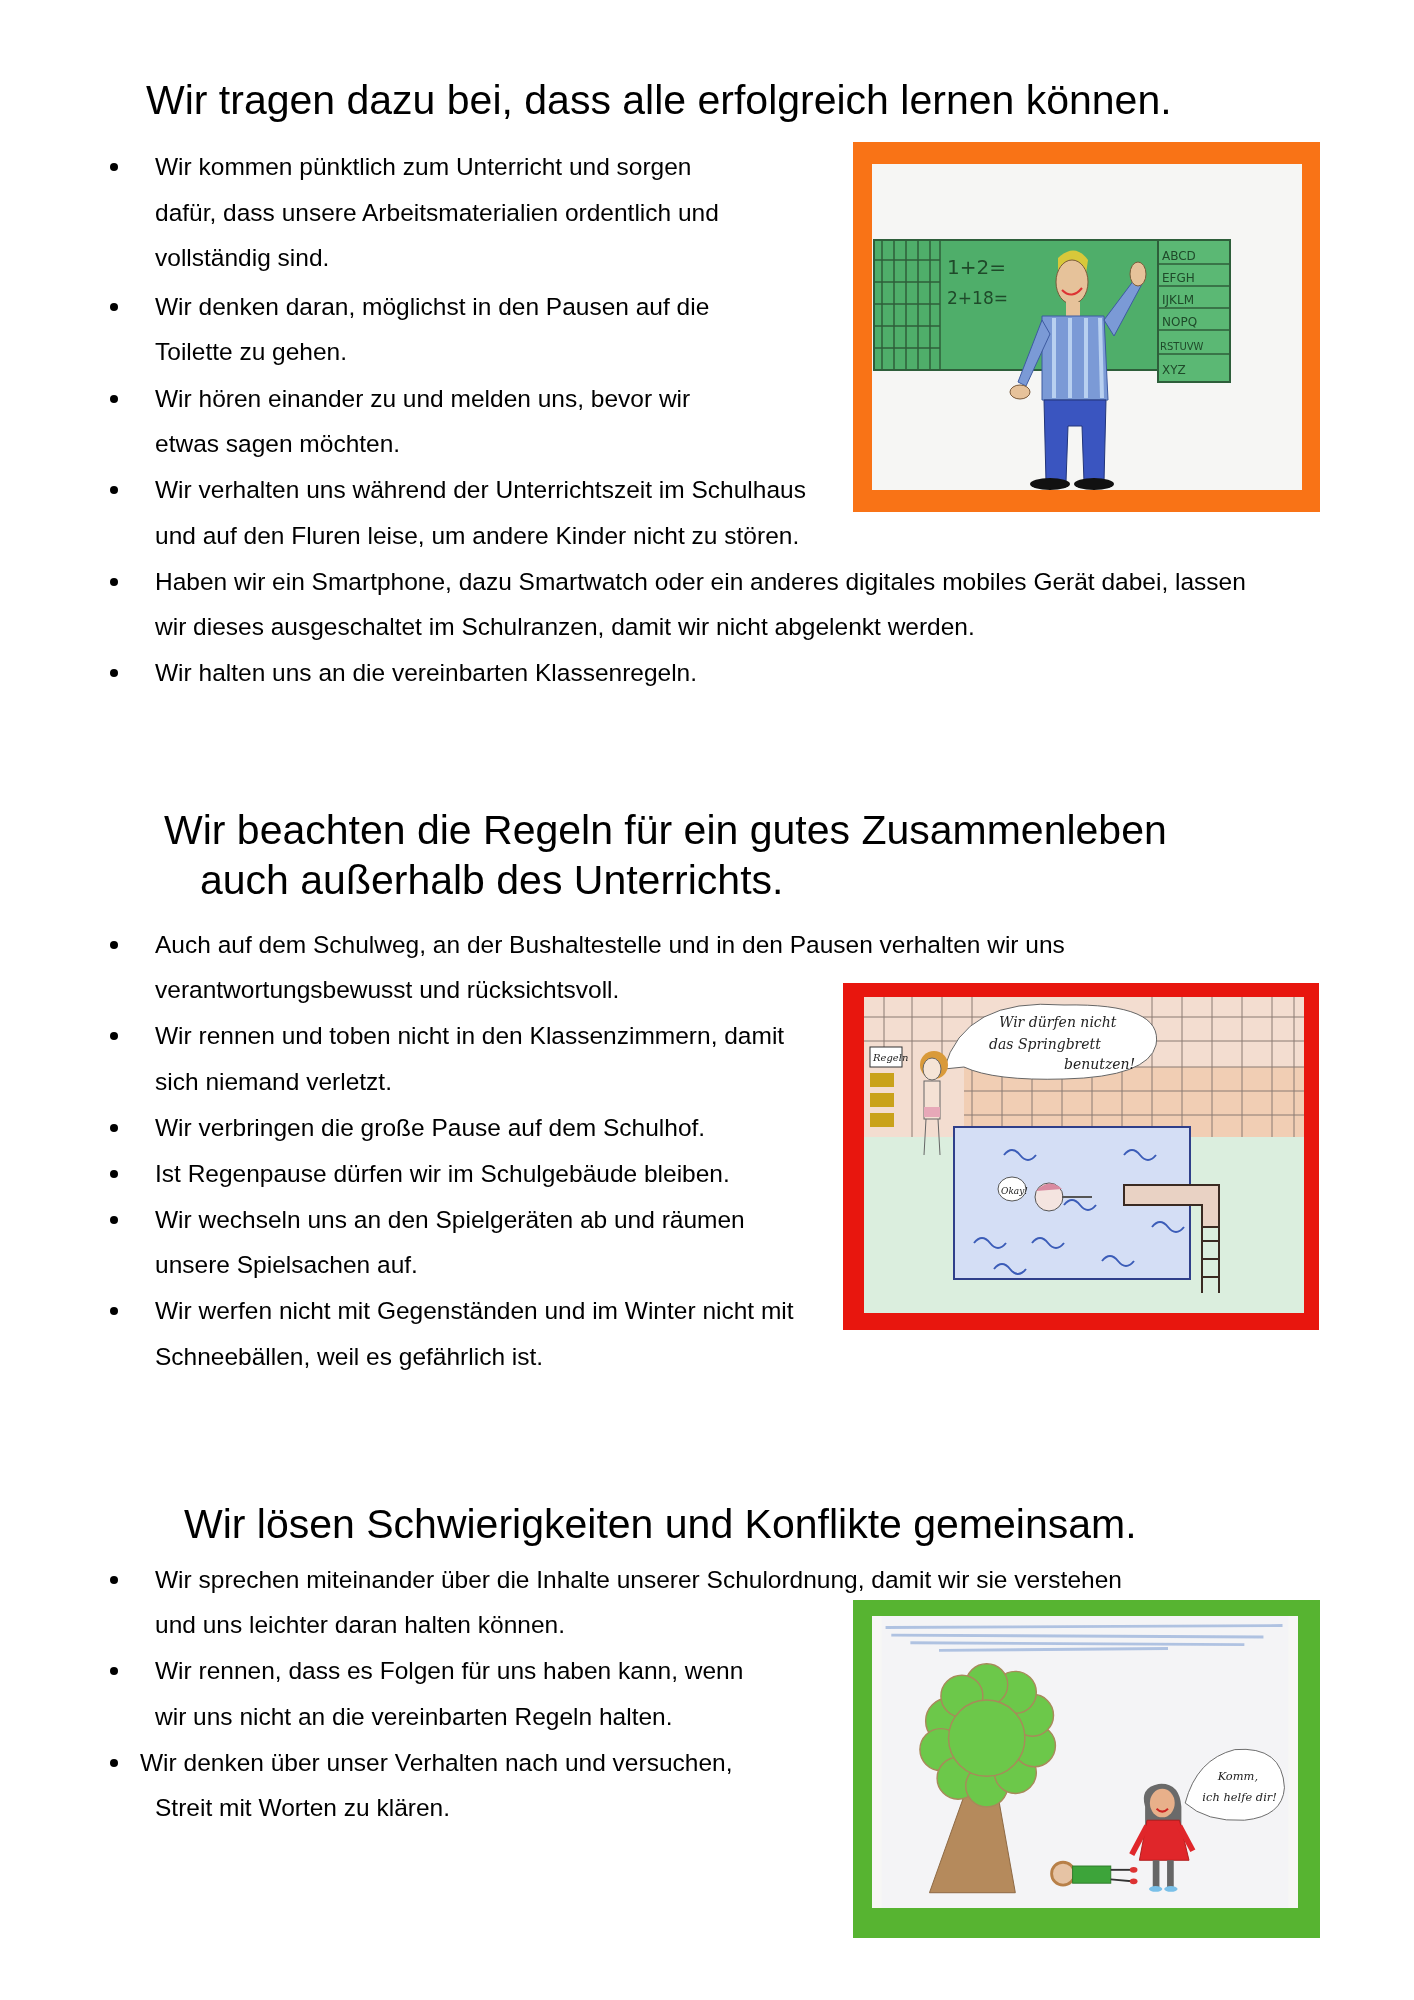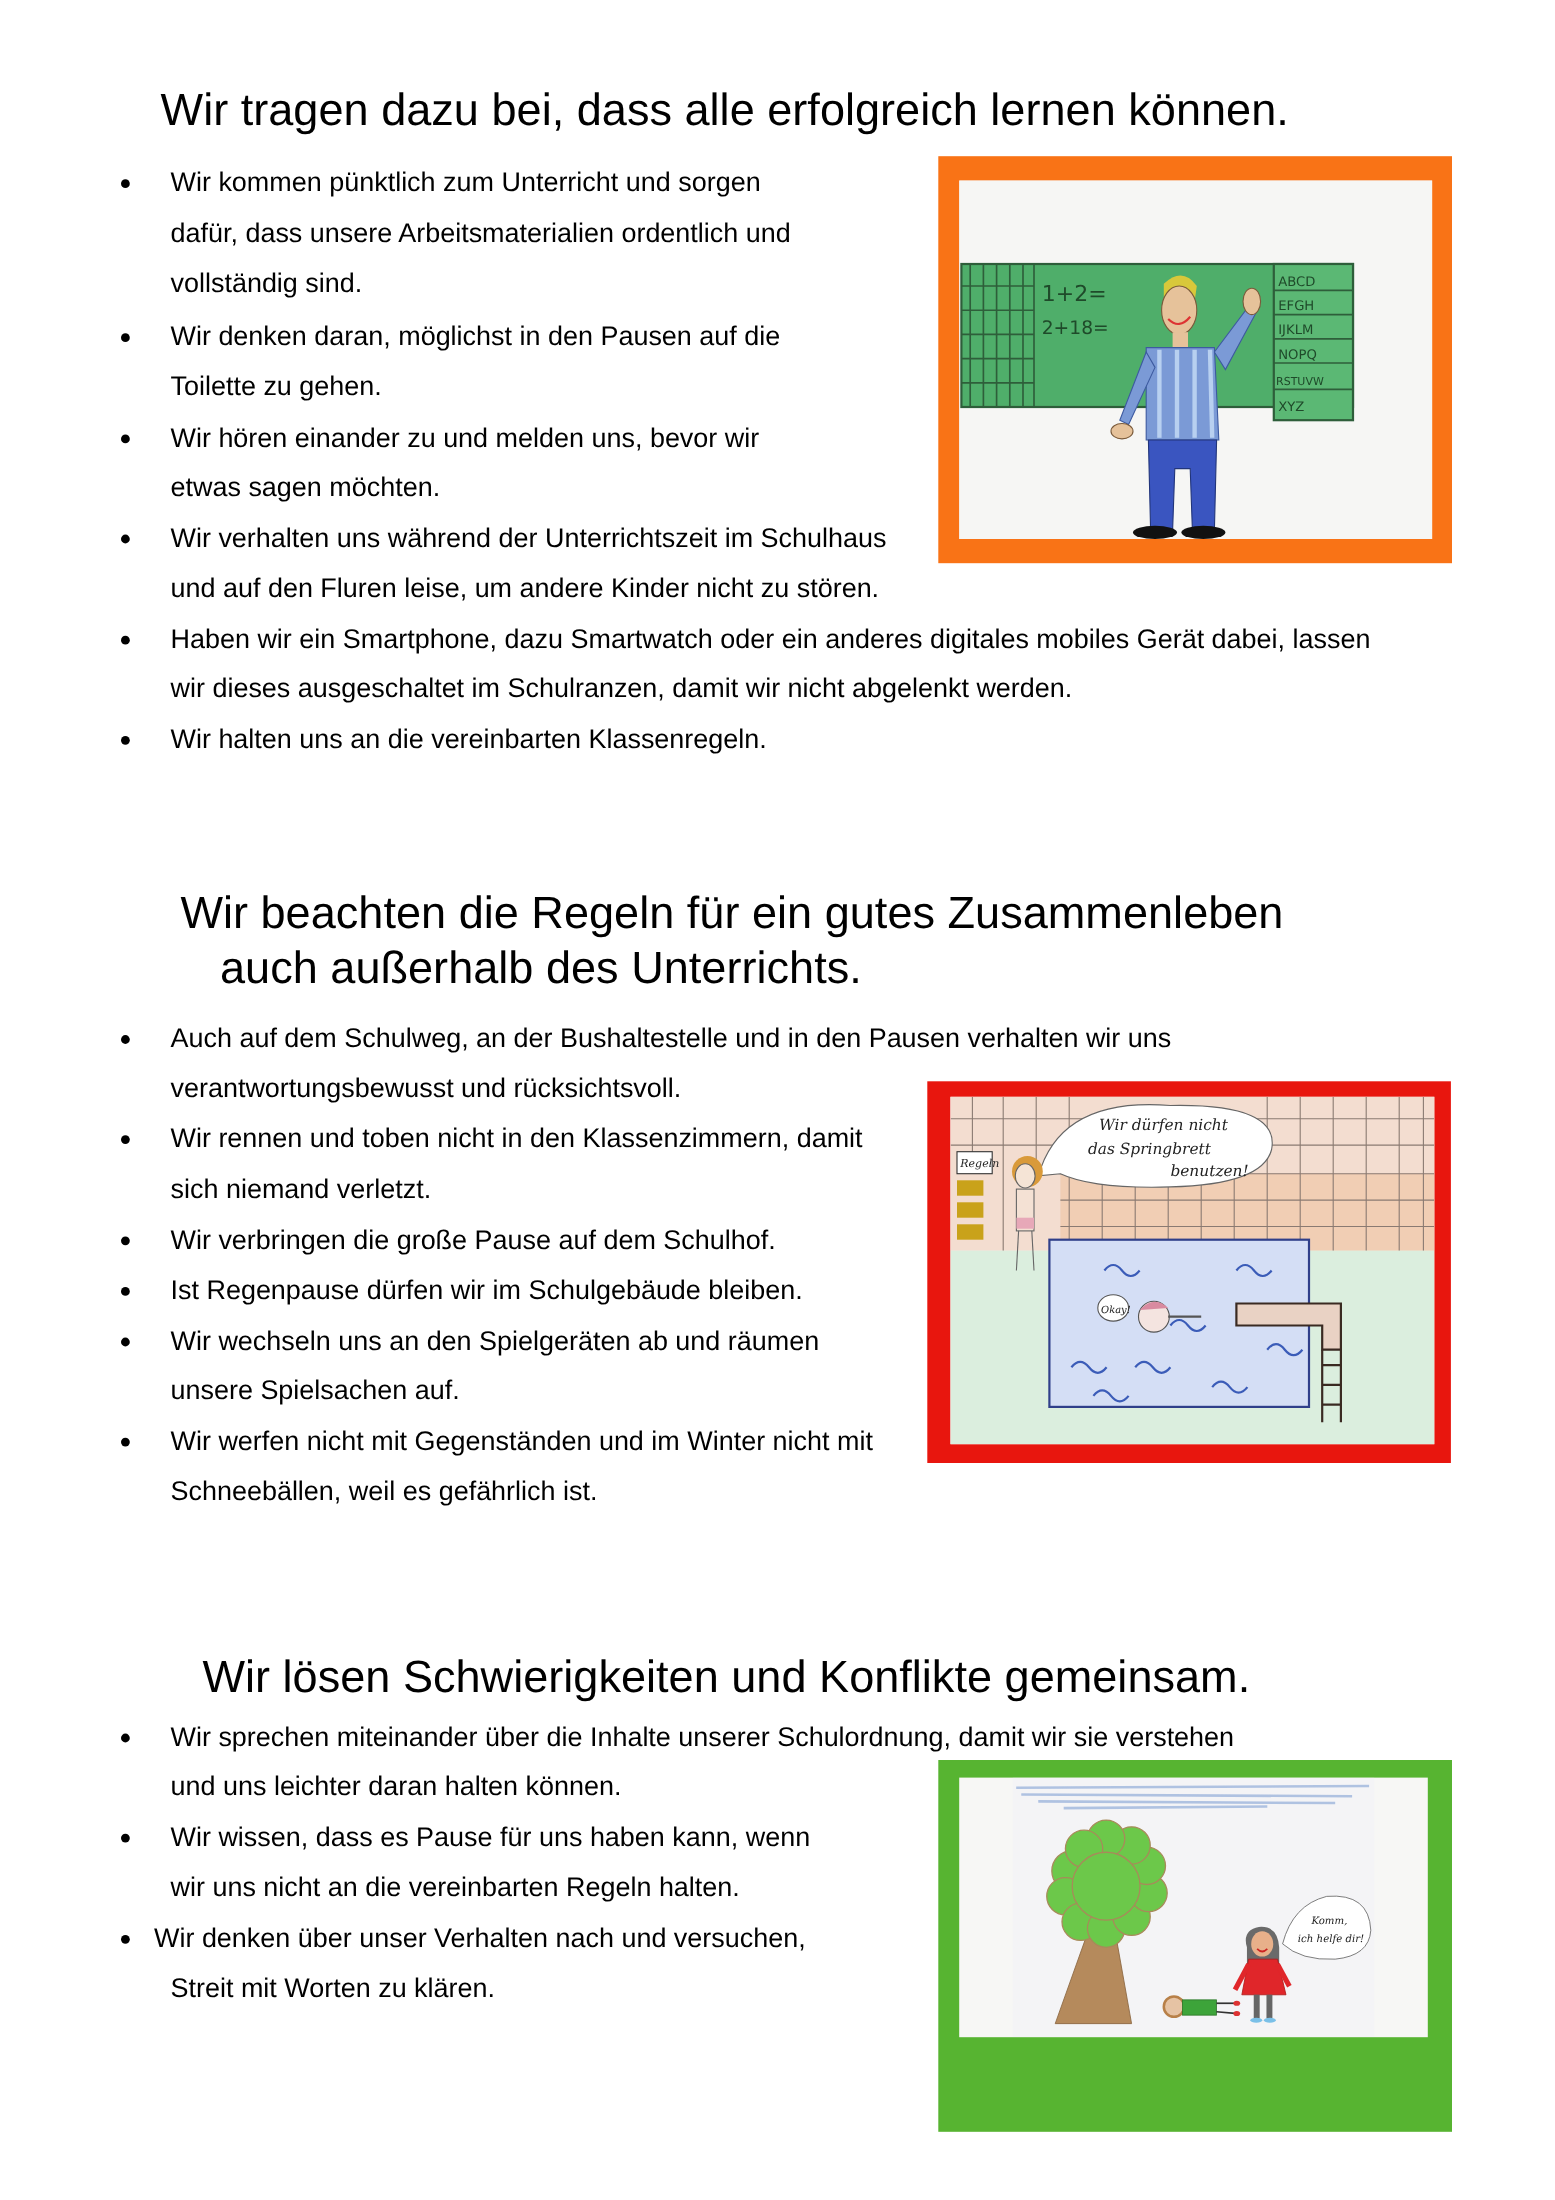--- a/index.html
+++ b/index.html
@@ -232,31 +232,31 @@
 <div>
   <h2 class="title" style="left:172px; top:1487px;">Wir lösen Schwierigkeiten und Konflikte gemeinsam.</h2>
 
   <div>
     <span class="bullet" style="left:110px; top:1576px;"></span>
     <div class="line" style="left:155px; top:1565px;">Wir sprechen miteinander über die Inhalte unserer Schulordnung, damit wir sie verstehen</div>
     <div class="line" style="left:155px; top:1610px;">und uns leichter daran halten können.</div>
   </div>
   <div>
     <span class="bullet" style="left:110px; top:1667px;"></span>
-    <div class="line" style="left:155px; top:1656px;">Wir wissen, dass es Pause für uns haben kann, wenn</div>
+    <div class="line" style="left:155px; top:1656px;">Wir rennen, dass es Folgen für uns haben kann, wenn</div>
     <div class="line" style="left:155px; top:1702px;">wir uns nicht an die vereinbarten Regeln halten.</div>
   </div>
   <div>
     <span class="bullet" style="left:110px; top:1759px;"></span>
     <div class="line" style="left:140px; top:1748px;text-align:right;">Wir denken über unser Verhalten nach und versuchen,</div>
     <div class="line" style="left:155px; top:1793px;">Streit mit Worten zu klären.</div>
   </div>
 
   <div class="frame" style="left:853px; top:1600px; width:467px; height:338px; background:#57b431;">
-    <div class="inner" style="left:19px; top:16px; width:426px; height:236px;text-decoration:underline;">
+    <div class="inner" style="left:19px; top:16px; width:426px; height:292px;text-decoration:underline;">
       <svg viewBox="0 0 426 306">
         <rect x="0" y="0" width="426" height="306" fill="#f4f4f6"></rect>
 
         <g stroke="#9fb6dd" stroke-width="3" opacity="0.8">
           <line x1="4" y1="12" x2="420" y2="10"></line>
             <line x1="10" y1="20" x2="400" y2="22"></line>
           <line x1="30" y1="28" x2="380" y2="30"></line>
             <line x1="60" y1="36" x2="300" y2="34"></line>
         </g>
 

